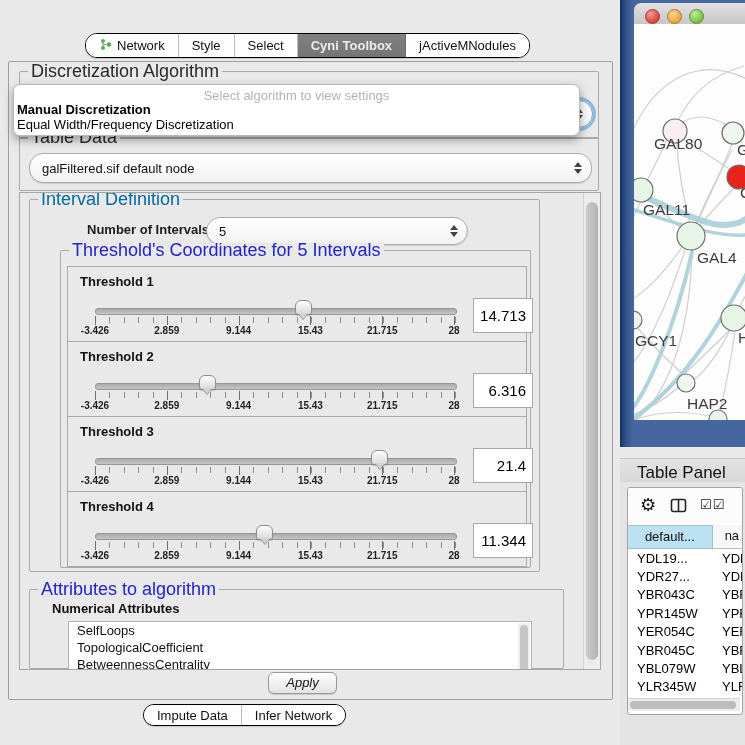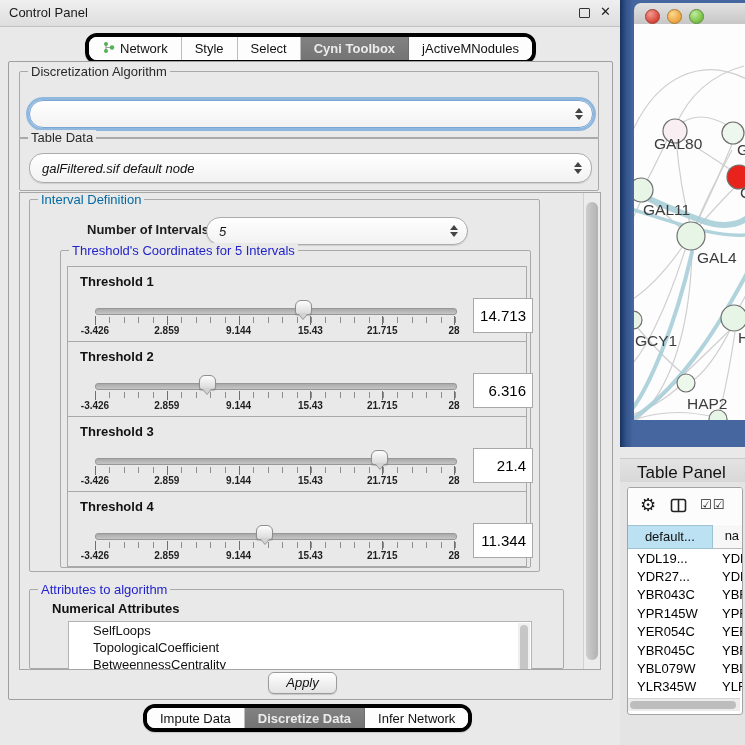--- a/index.html
+++ b/index.html
@@ -9,43 +9,43 @@
   .abs{position:absolute;}
 
   
   .titlebar{left:0;top:0;width:620px;height:26px;
     background:linear-gradient(180deg,#efefef,#dedede);border-bottom:1px solid #c2c2c2;}
   .titlebar .wtitle{position:absolute;left:9px;top:5px;font-size:13px;color:#1a1a1a;}
   .float-ico{position:absolute;right:30px;top:8px;width:9px;height:8px;border:1.6px solid #333;border-radius:1px;}
   .close-ico{position:absolute;right:9px;top:4px;font-size:13px;font-weight:bold;color:#222;}
 
   
-  .tabstrip{display:flex;border:4px solid #000000;border-radius:12px;overflow:hidden;
+  .tabstrip{display:flex;border:1px solid #000000;border-radius:12px;overflow:hidden;
     background:#fff;box-shadow:0 1px 1px rgba(0,0,0,.15);}
   .seg{display:flex;align-items:center;gap:5px;padding:0 13px;background:#fdfdfd;
     border-right:1px solid #bdbdbd;font-size:13px;color:#111;white-space:nowrap;}
   .seg:last-child{border-right:none;}
   .seg.sel{background:linear-gradient(180deg,#828282,#747474);color:#ececec;border-color:#6d6d6d;font-weight:bold;}
   #toptabs{left:85px;top:33px;height:23px;}
   #toptabs .seg{height:23px;}
   #bottomtabs{left:143px;top:704px;height:20px;}
   #bottomtabs .seg{height:20px;font-size:13px;}
 
   
   .main-panel{left:8px;top:61px;width:603px;height:637px;background:#e9e9e9;
     border:1px solid #9f9f9f;border-radius:2px;}
 
   .group{position:absolute;border:1px solid #a9a9a9;border-radius:2px;}
   .group>.gtitle{position:absolute;top:-8px;left:8px;background:#e9e9e9;padding:0 3px;
-    font-size:13px;color:#2a2a2a;line-height:15px;}
+    font-size:18px;color:#2a2a2a;line-height:15px;}
   .gtitle.green{color:#0369a1;}
   .gtitle.blue{color:#2323cc;}
 
   .combo{position:absolute;background:linear-gradient(180deg,#ffffff,#f2f2f2);
-    border:1px solid #ababab;border-radius:14px;box-shadow:0 1px 1px rgba(0,0,0,.12);font-style:italic;}
+    border:1px solid #ababab;border-radius:14px;box-shadow:0 1px 1px rgba(0,0,0,.12);}
   .combo .ctext{position:absolute;left:12px;top:50%;transform:translateY(-50%);font-size:13px;color:#111;}
   .updown{position:absolute;right:9px;top:50%;transform:translateY(-50%);display:flex;flex-direction:column;gap:2px;}
   .updown i{width:0;height:0;border-left:4px solid transparent;border-right:4px solid transparent;}
   .updown i.up{border-bottom:5px solid #444;}
   .updown i.dn{border-top:5px solid #444;}
   .combo.focused{box-shadow:0 0 0 3px rgba(97,158,217,.65);border-color:#79a6d6;}
 
   
   .popup{left:13px;top:84px;width:565px;height:50px;background:#fff;
     border:1px solid #b9b9b9;border-radius:7px;z-index:50;
@@ -76,21 +76,21 @@
     background:repeating-linear-gradient(90deg,#8c8c8c 0 1px,transparent 1px 14.4px);}
   .majortick{position:absolute;top:49px;width:1px;height:9px;background:#6f6f6f;}
   .ticklab{position:absolute;top:58px;width:60px;text-align:center;font-size:10px;font-weight:bold;color:#1f1f1f;}
   .valbox{position:absolute;left:405px;top:31px;width:52px;height:33px;background:#fff;
     border:1px solid #a8a8a8;font-size:15px;text-align:right;line-height:33px;padding-right:6px;color:#000;}
 
   
   .attr-heading{position:absolute;left:22px;top:11px;font-weight:bold;font-size:13px;color:#111;}
   .attrlist{position:absolute;left:38px;top:31px;width:462px;height:52px;background:#fff;
     border:1px solid #b3b3b3;overflow:hidden;}
-  .attrlist .item{padding-left:24px;font-size:13px;line-height:17px;color:#111;}
+  .attrlist .item{padding-left:8px;font-size:13px;line-height:17px;color:#111;}
   .attrlist .lsb{position:absolute;top:1px;right:1px;width:12px;height:60px;background:#f0f0f0;}
   .attrlist .lsb i{position:absolute;left:2px;right:2px;top:2px;height:56px;border-radius:5px;background:#c6c6c6;display:block;}
 
   .applybtn{left:267px;top:671px;width:67px;height:20px;border:1px solid #9b9b9b;border-radius:6px;
     background:linear-gradient(180deg,#ffffff,#e3e3e3);text-align:center;line-height:19px;font-size:13px;color:#111;
     box-shadow:0 1px 1px rgba(0,0,0,.15);}
 
   
   .net-window{left:620px;top:0;width:145px;height:447px;
     background:linear-gradient(90deg,#16325f 0px,#33538b 6px,#45669e 13px,#45669e 100%);}
@@ -124,25 +124,20 @@
   .tc1{width:89px;padding-left:9px;font-size:13px;color:#000;box-sizing:border-box;white-space:nowrap;}
   .tc2{padding-left:5px;font-size:13px;color:#000;white-space:nowrap;}
   .hsb{position:absolute;left:0;bottom:3px;width:112px;height:12px;background:#ececec;border-top:1px solid #d5d5d5;}
   .hsb i{position:absolute;left:2px;top:2px;width:106px;height:8px;border-radius:4px;background:#bdbdbd;display:block;}
 </style>
 </head>
 <body>
 
 <div id="root">
 
-  <div class="abs titlebar">
-    <span class="wtitle">Control Panel</span>
-    <span class="float-ico"></span>
-    <span class="close-ico">✕</span>
-  </div>
 
   <div id="toptabs" class="abs tabstrip">
       <div class="seg">
         <span><svg width="13" height="13" viewBox="0 0 13 13">
             <line x1="4" y1="3" x2="4" y2="10" stroke="#9a9a9a" stroke-width="1.2"></line>
             <line x1="4" y1="6.5" x2="10" y2="6.5" stroke="#9a9a9a" stroke-width="1.2"></line>
             <circle cx="4" cy="3" r="2" fill="#51b052"></circle>
             <circle cx="4" cy="10" r="2" fill="#51b052"></circle>
             <circle cx="10" cy="6.5" r="2.2" fill="#51b052"></circle>
           </svg></span>
@@ -295,27 +290,31 @@
       </div>
 
       <div class="vsb">
         <span class="thumbv" style="top:9px;bottom:9px;"></span>
       </div>
     </div>
 
     <div class="abs applybtn" style="left:259px;top:610px;font-style:italic;">Apply</div>
   </div>
 
+  <div class="abs popup">
+    <div class="hint">Select algorithm to view settings</div>
+    <div id="popup-options">
+        <div class="opt b" style="top: 17px;">Manual Discretization</div>
+        <div class="opt" style="top: 32px;">Equal Width/Frequency Discretization</div>
+      </div>
+  </div>
 
   <div id="bottomtabs" class="abs tabstrip">
       <div class="seg">
         <span>Impute Data</span>
-      </div>
-      <div class="seg sel">
-        <span>Discretize Data</span>
       </div>
       <div class="seg">
         <span>Infer Network</span>
       </div>
     </div>
 
   <div class="abs net-window">
     <div class="net-titlebar">
       <span class="light red"></span>
       <span class="light yel"></span>

